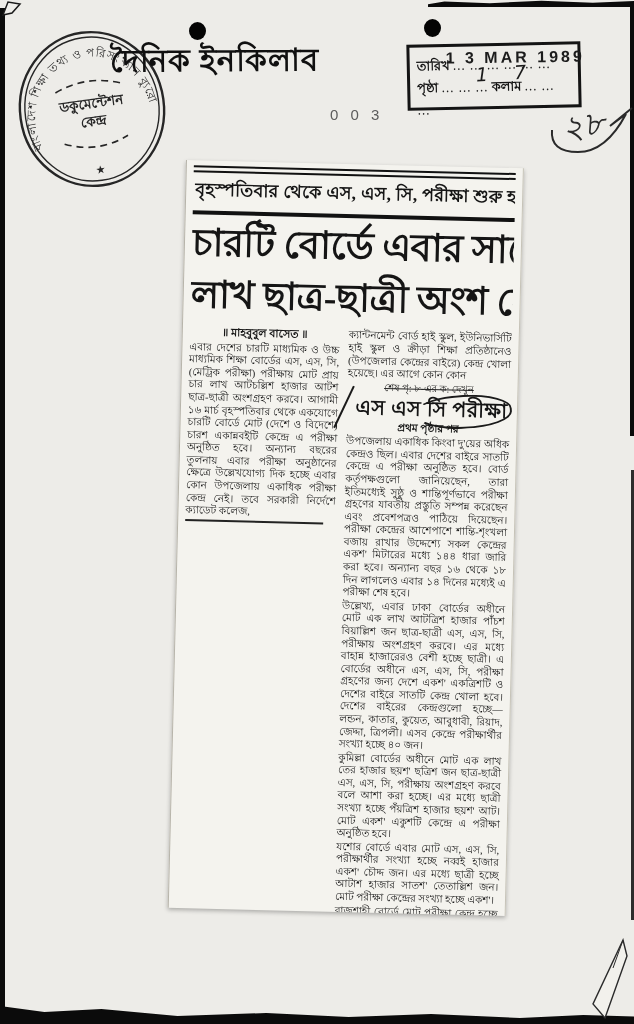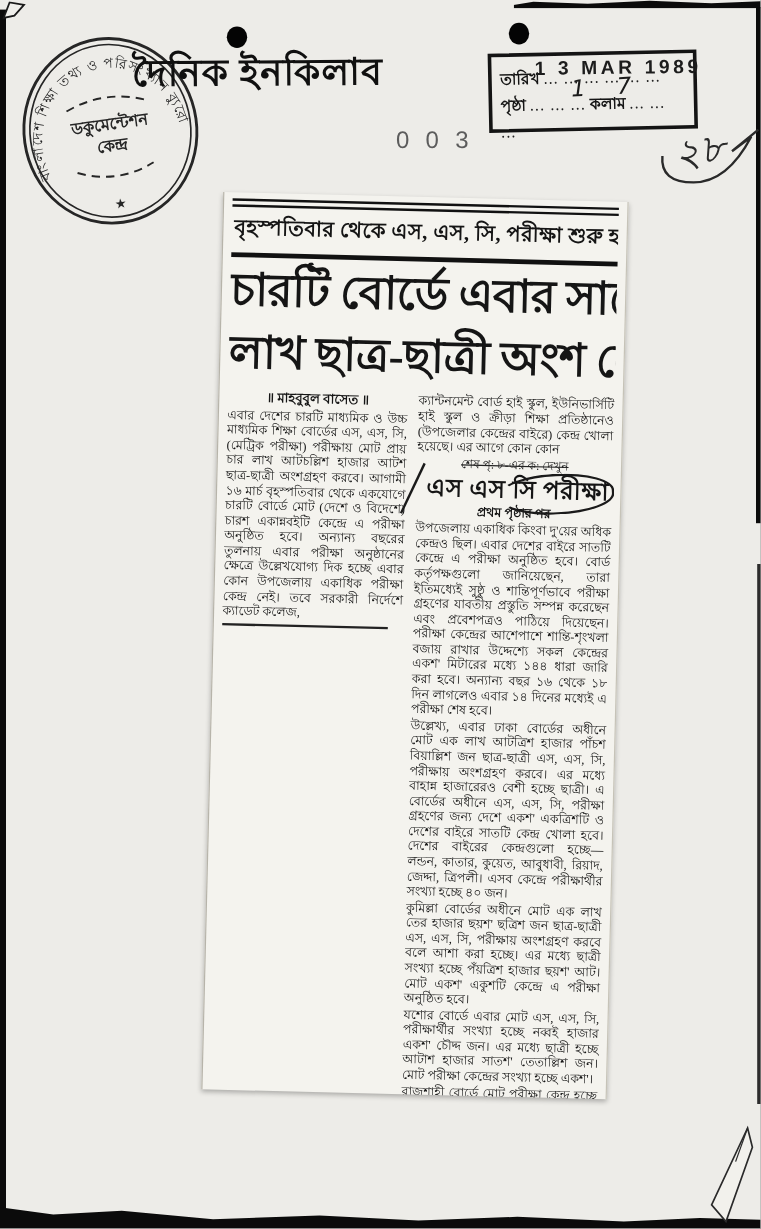--- a/index.html
+++ b/index.html
@@ -28,21 +28,21 @@
   
   .date-box{position:absolute;left:407px;top:43px;width:174px;height:66px;border:3px solid #141414;
             transform:rotate(-1.2deg);font-size:13px;padding:8px 7px 0 7px;box-sizing:border-box;line-height:22px;}
   .date-box .lbl{font-weight:bold;}
   .dotted{letter-spacing:1px;color:#222;}
   .date-stamp{position:absolute;left:36px;top:1px;font-family:"Liberation Sans",sans-serif;
               font-size:16px;letter-spacing:3px;font-weight:bold;color:#1c1c1c;transform:rotate(.5deg);white-space:nowrap;}
   .hand-pagecol{position:absolute;left:66px;top:16px;font-size:19px;font-style:italic;color:#1a1a1a;
                 letter-spacing:10px;transform:rotate(-2deg);font-family:"DejaVu Sans",sans-serif;}
   
-  .faint-stamp{position:absolute;left:330px;top:106px;font-size:20px;color:#5c5c5c;letter-spacing:4px;
+  .faint-stamp{position:absolute;left:330px;top:106px;font-size:15px;color:#5c5c5c;letter-spacing:4px;
                font-family:"Liberation Sans",sans-serif;}
   .serial{position:absolute;left:548px;top:96px;width:86px;height:72px;}
   .serial-text{position:absolute;left:14px;top:4px;font-size:33px;font-style:italic;color:#2a2a2a;
                transform:rotate(-10deg);font-family:"DejaVu Sans",sans-serif;}
   .serial svg{position:absolute;left:0;top:0;}
   
   .pencil{position:absolute;background:#8d8d8d;width:1.5px;}
   .pencil-1{left:228px;top:168px;height:72px;transform:rotate(32deg);}
   .pencil-2{left:214px;top:196px;height:120px;transform:rotate(28deg);opacity:.8;}
   .pencil-3{left:200px;top:250px;height:78px;transform:rotate(26deg);opacity:.7;}

